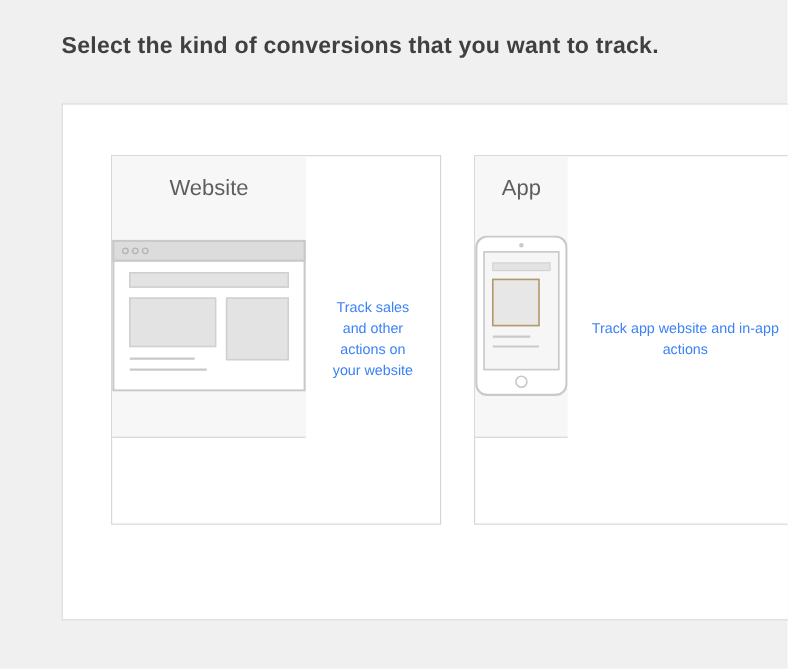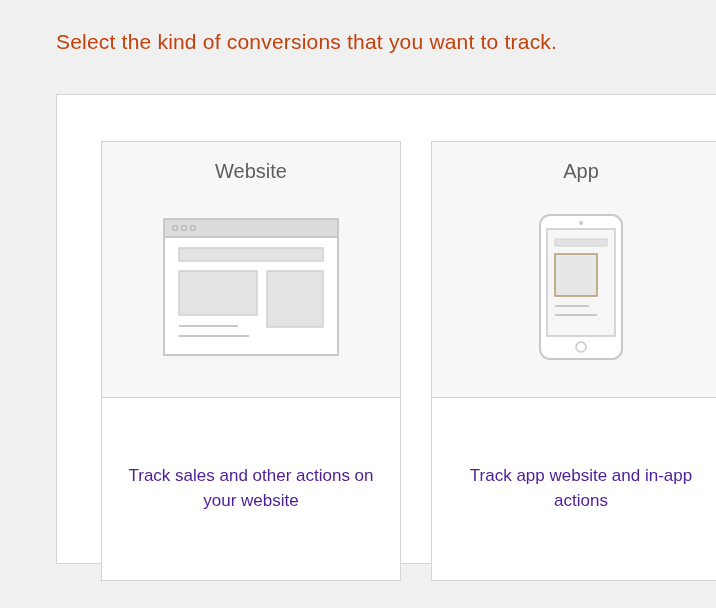--- a/index.html
+++ b/index.html
@@ -5,42 +5,42 @@
     * { box-sizing: border-box; margin: 0; padding: 0; }
     body {
       font-family: Arial, Helvetica, sans-serif;
       background: #f0f0f0;
       width: 716px;
       height: 608px;
       overflow: hidden;
     }
     .page-title {
       font-size: 21px;
-      color: #c2410c;
-      font-weight: 400;
+      color: #404040;
+      font-weight: 700;
       padding: 30px 0 0 56px;
       letter-spacing: 0.2px;
     }
     .container {
       background: #ffffff;
       border: 1px solid #d4d4d4;
       margin: 40px 0 0 56px;
       width: 720px;
       height: 470px;
       padding: 46px 44px;
       display: flex;
       gap: 30px;
     }
     .card {
       width: 310px;
-      height: 440px;
+      height: 336px;
       border: 1px solid #d4d4d4;
       background: #ffffff;
       display: flex;
-      flex-direction: column;
+      flex-direction: row;
       cursor: pointer;
     }
     .card-upper {
       background: #f7f7f7;
       height: 256px;
       border-bottom: 1px solid #d4d4d4;
       display: flex;
       flex-direction: column;
       align-items: center;
       padding-top: 18px;
@@ -53,22 +53,22 @@
     }
     .card-lower {
       flex: 1;
       display: flex;
       align-items: center;
       justify-content: center;
       padding: 0 20px;
       text-align: center;
     }
     .card-lower span {
-      font-size: 17px;
-      color: #4c1d95;
+      font-size: 13px;
+      color: #3b82f6;
       line-height: 1.45;
     }
     .illustration {
       display: flex;
       align-items: center;
       justify-content: center;
       height: 160px;
     }
     svg { display: block; }
   </style>

